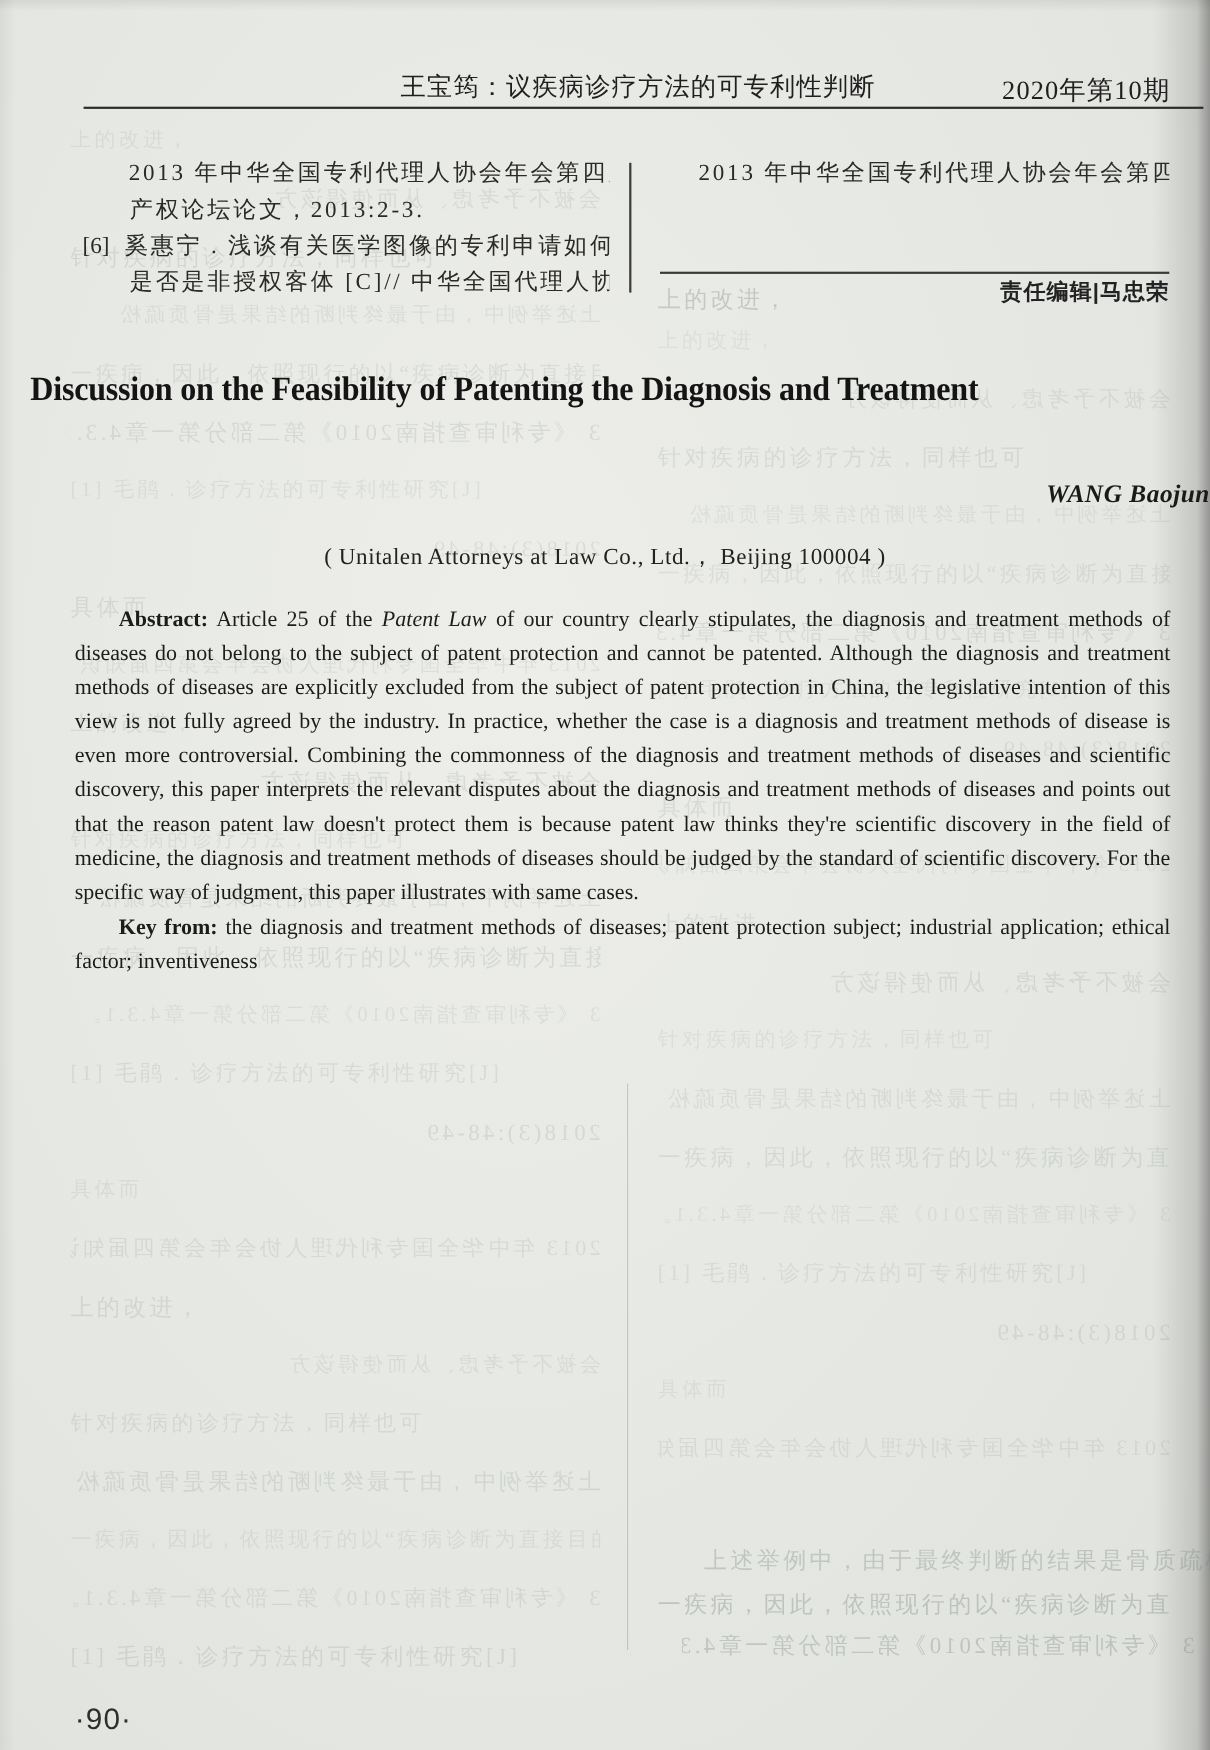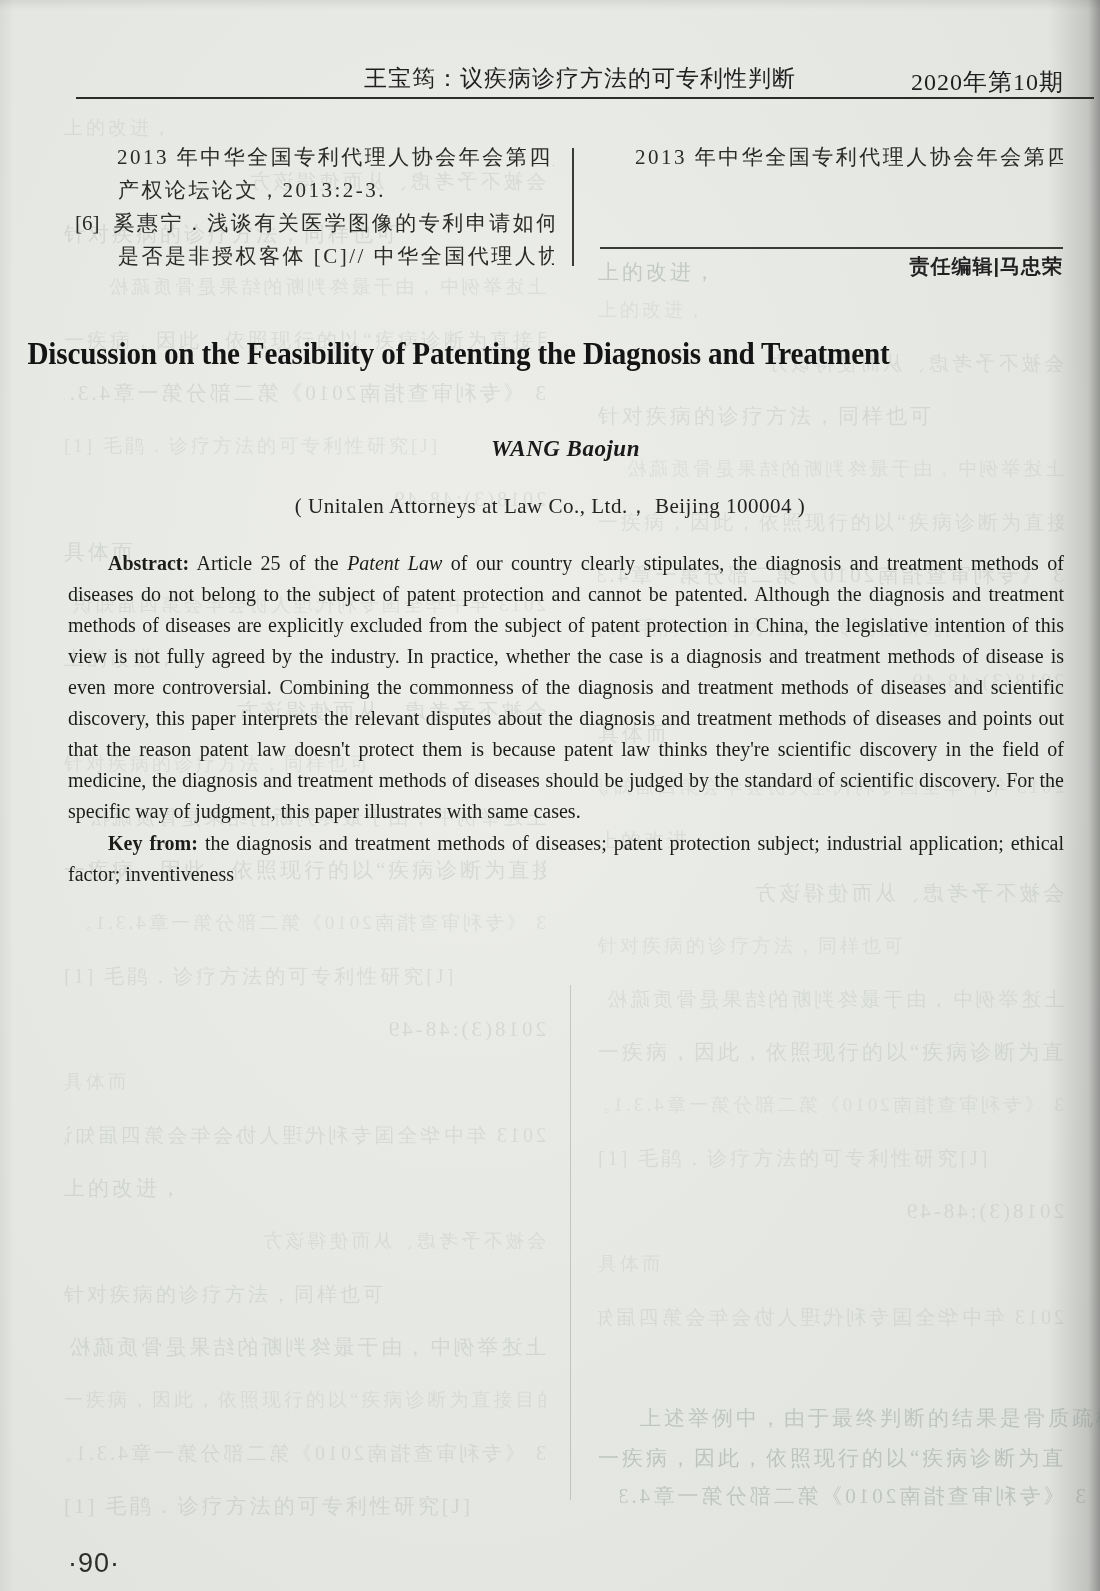--- a/index.html
+++ b/index.html
@@ -63,21 +63,21 @@
     font-size:20px;font-weight:bold;color:#222;letter-spacing:1px;line-height:28px;
   }
   .title-line{position:absolute;left:0;right:0;display:flex;justify-content:flex-start;}
   .title-line span{
     display:inline-block;transform:scaleX(0.94);transform-origin:center;
     font-size:31px;font-weight:bold;color:#141414;white-space:nowrap;letter-spacing:-0.2px;
   }
   .title-1{top:336px;}
   .title-2{top:388px;}
   .author{
-    position:absolute;left:0;right:0;top:436px;text-align:center;
+    position:absolute;left:0;right:0;top:436px;text-align:right;
     font-size:23px;font-weight:bold;font-style:italic;color:#1a1a1a;letter-spacing:0.5px;margin-left:31px;
   }
   .affiliation{
     position:absolute;left:0;right:0;top:492px;text-align:center;
     font-size:21px;color:#222;letter-spacing:0.5px;font-family:Liberation Serif, serif;
   }
   .bodytext{
     position:absolute;left:68px;top:548px;width:996px;
     font-size:20px;line-height:31px;color:#1c1c1a;text-align:justify;
   }

